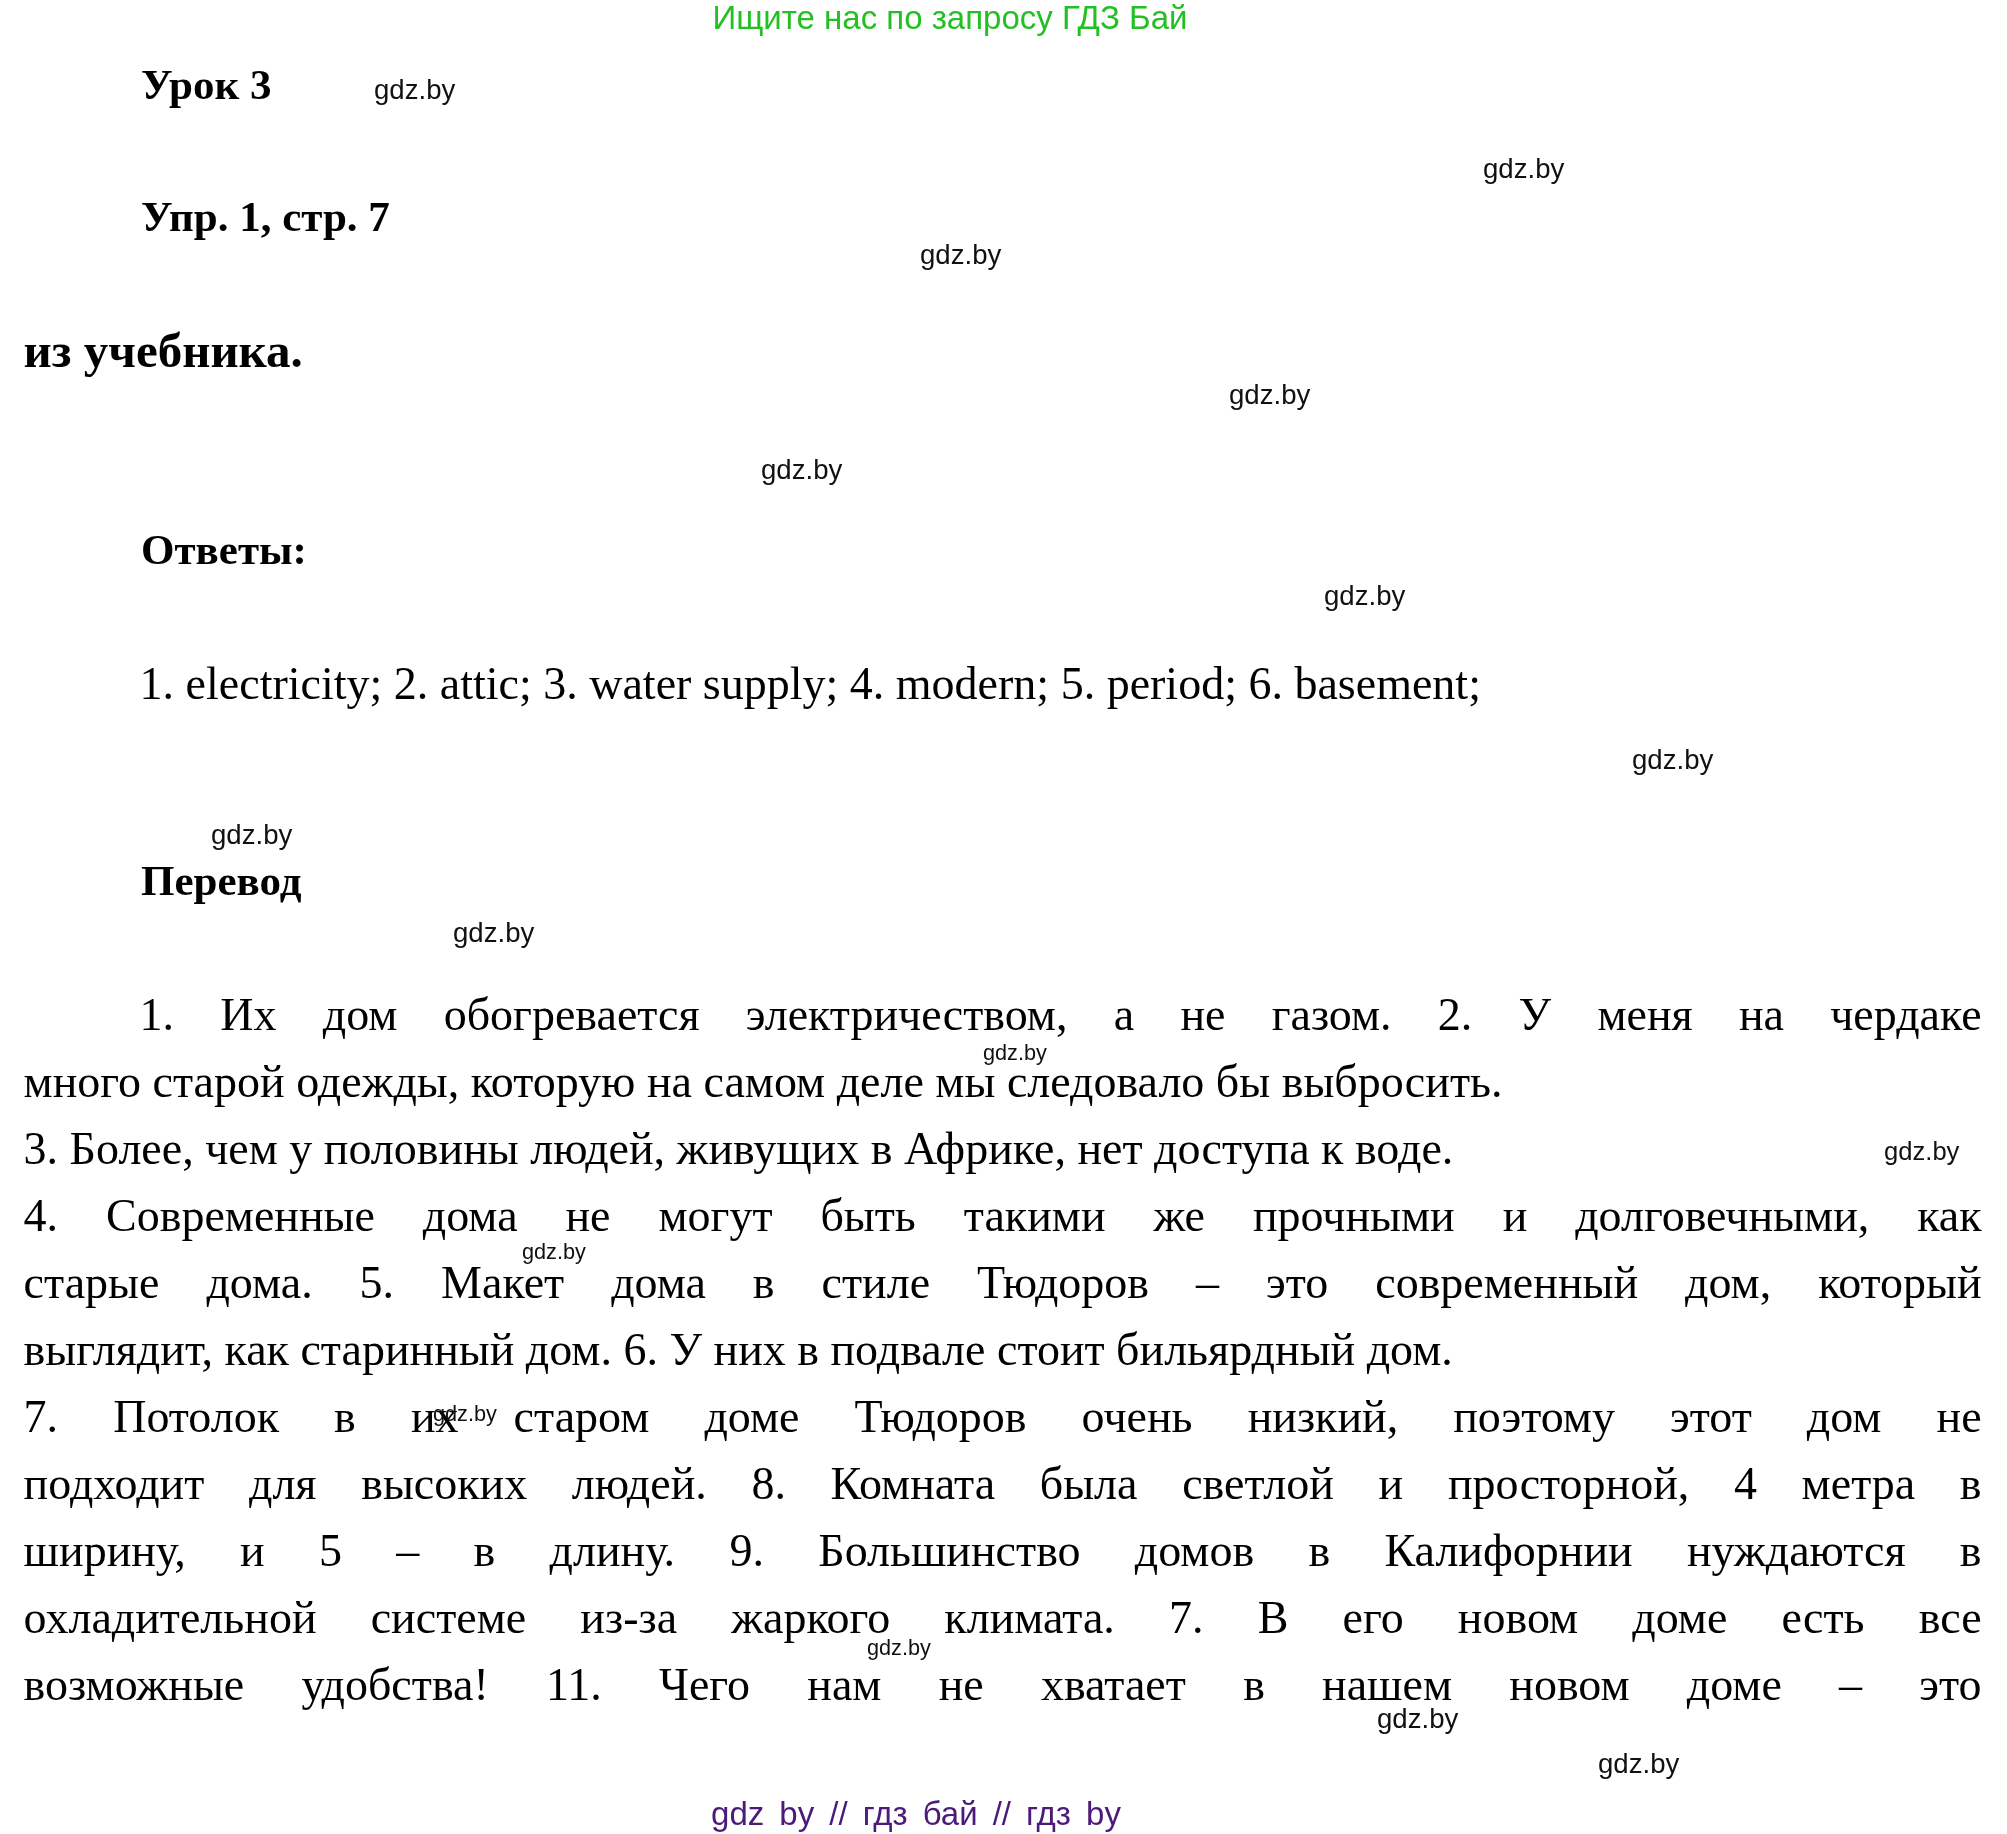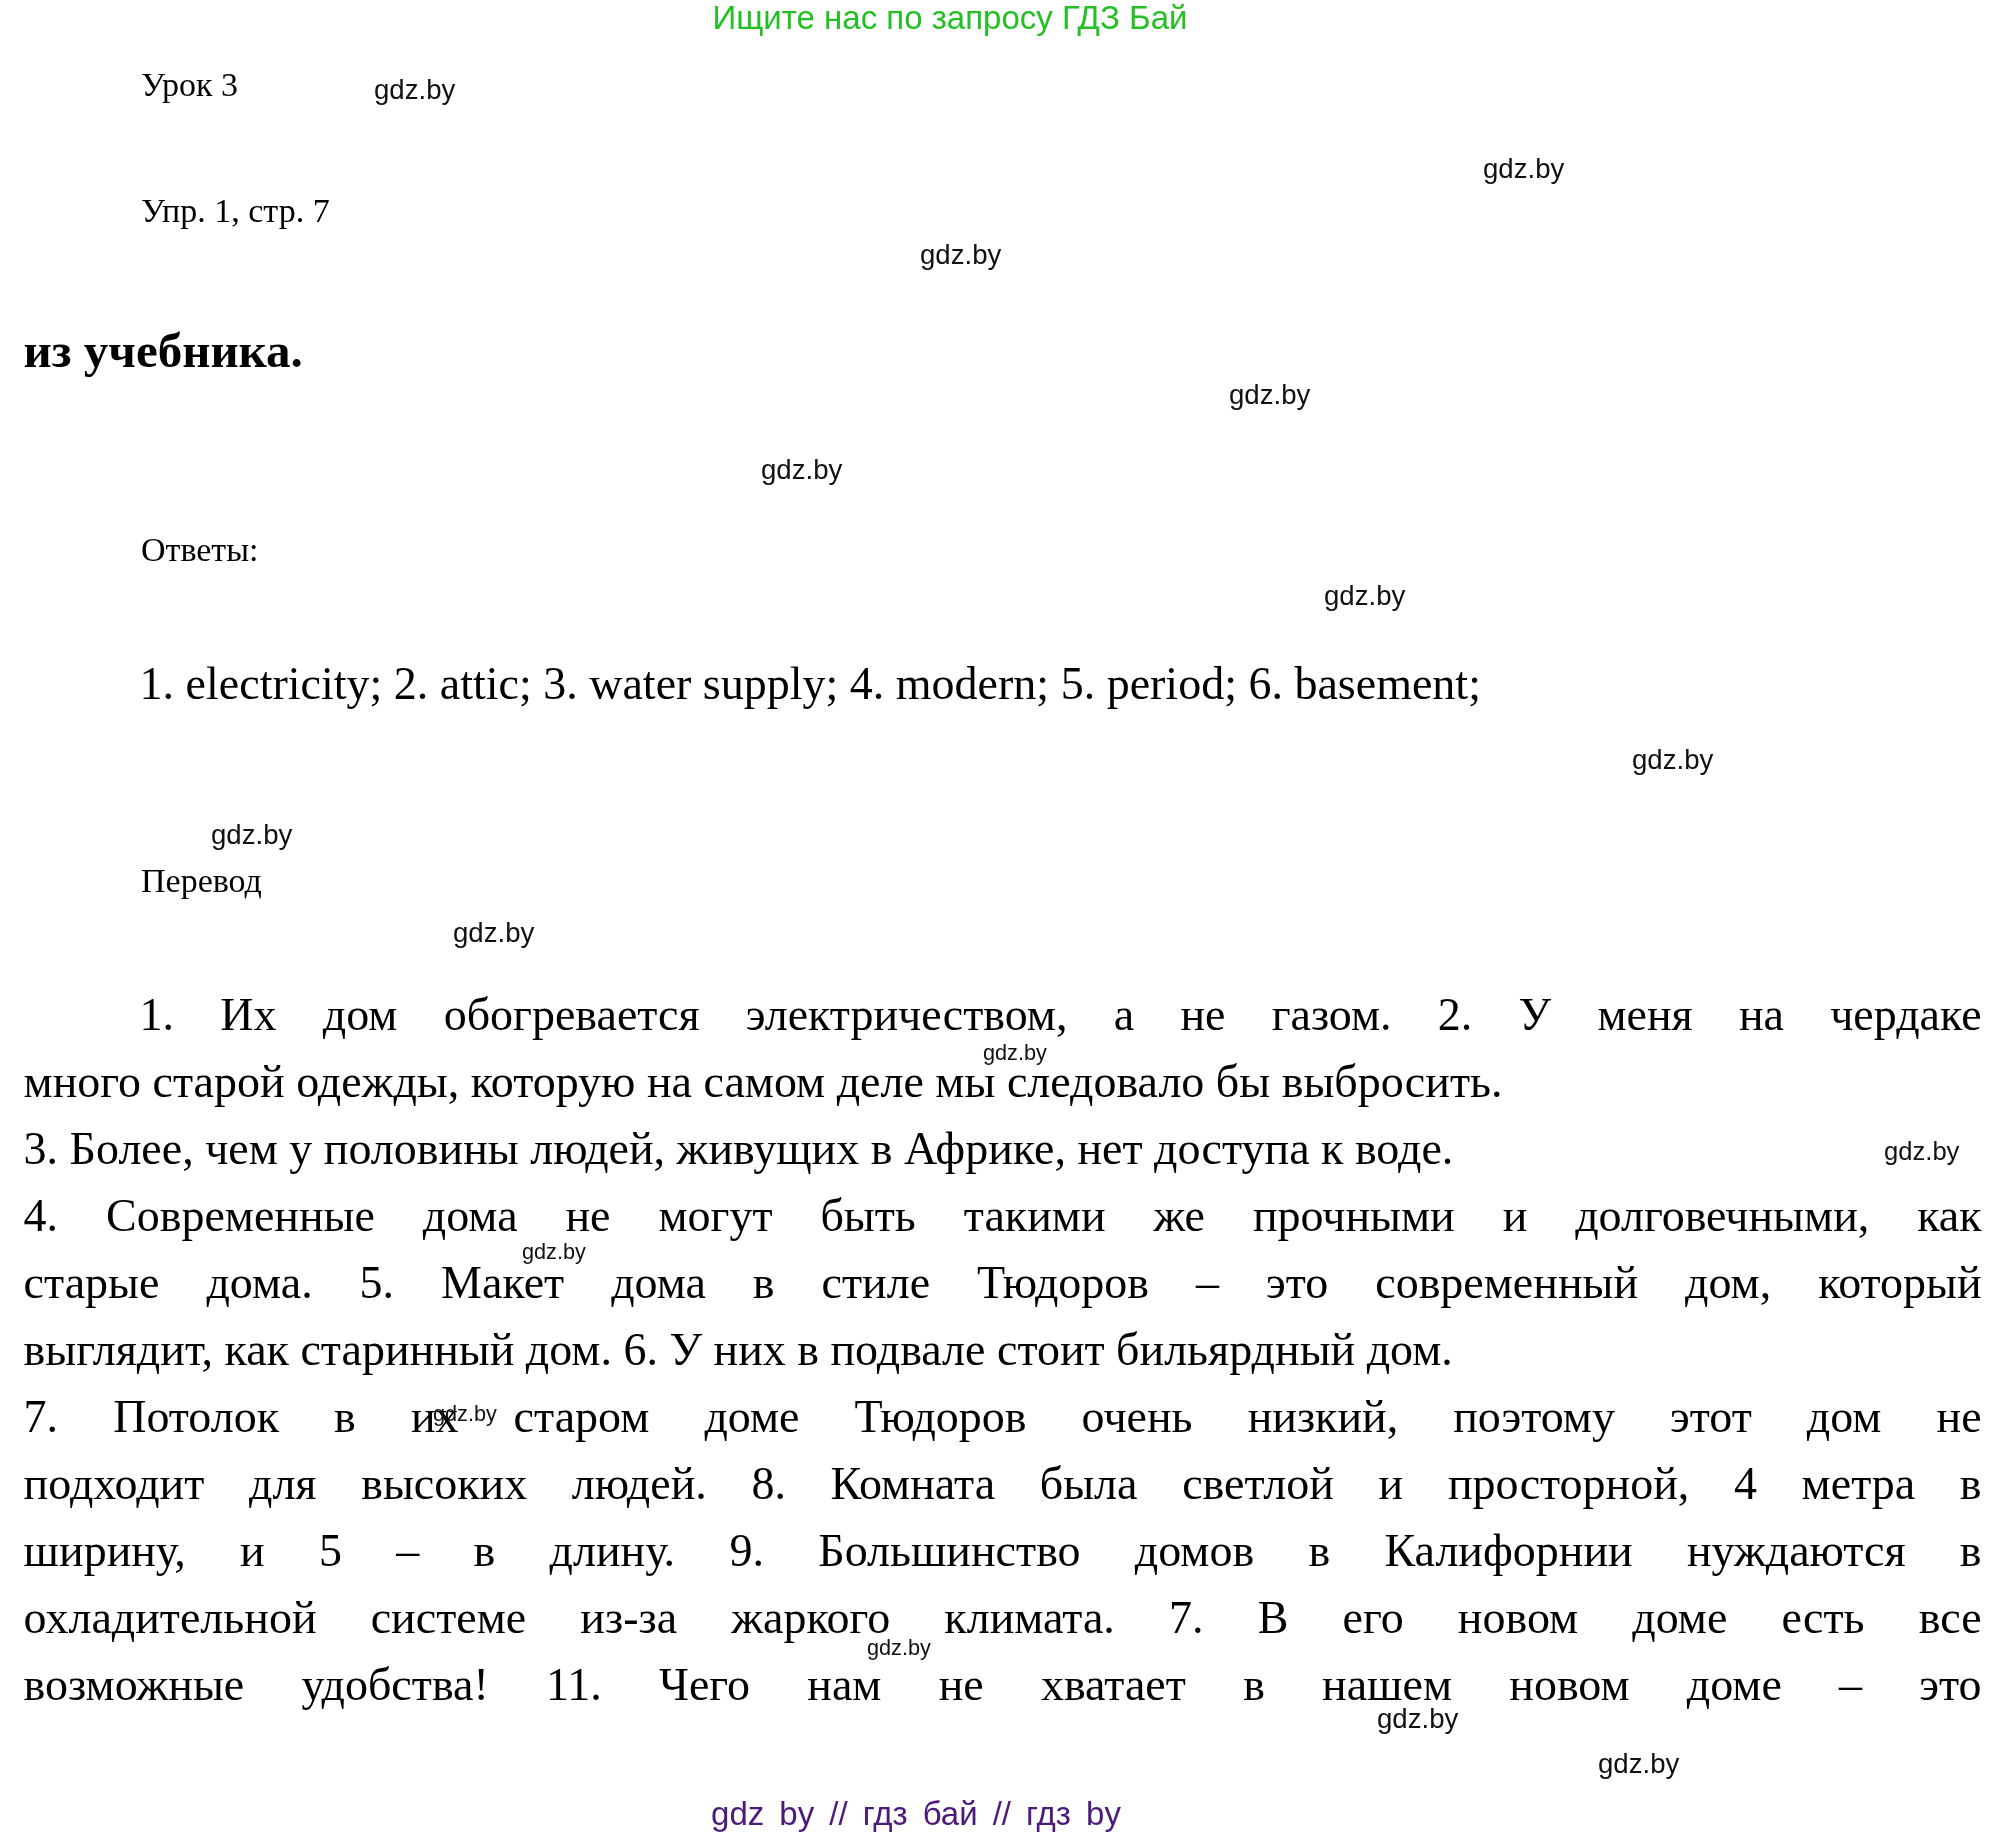--- a/index.html
+++ b/index.html
@@ -1,35 +1,35 @@
 <!DOCTYPE html>
 <html><head>
 <meta charset="utf-8">
 <style>
   html, body { margin: 0; padding: 0; background: #ffffff; }
   body { width: 2008px; height: 1834px; position: relative; overflow: hidden; }
   .serif { font-family: "Liberation Serif", "DejaVu Serif", serif; color: #000; }
   .sans { font-family: "Liberation Sans", "DejaVu Sans", sans-serif; }
   .top-banner { position: absolute; top: 0; left: 0; width: 1900px; text-align: center; font-size: 33px; color: #22c022; line-height: 35px; }
-  .h { position: absolute; font-weight: normal; font-size: 34px; line-height: 59px; text-align: right; }
+  .h { position: absolute; font-weight: bold; font-size: 43px; line-height: 59px; text-align: right; }
   .block { position: absolute; left: 23.6px; width: 1958px; font-size: 46px; line-height: 67px; text-align: justify; }
   .block .ln { display: block; text-align: justify; text-align-last: justify; white-space: nowrap; }
   .block .ln.last { text-align-last: left; }
   .indent { padding-left: 116px; }
   .instr { font-weight: bold; font-size: 49px; line-height: 67px; }
   .wm { position: absolute; font-size: 27.6px; color: #111; line-height: 29.6px; }
   .footer { position: absolute; top: 1795px; left: 0; width: 1832px; text-align: center; font-size: 33px; color: #4b1a7a; line-height: 37px; word-spacing: 5.9px; }
 </style>
 </head>
 <body>
 
 <div class="top-banner sans">Ищите нас по запросу ГДЗ Бай</div>
 
 <div class="h serif" style="left:141px; top:55px;">Урок 3</div>
-<div class="h serif" style="left:141px; top:181px;">Упр. 1, стр. 7</div>
+<div class="h serif" style="left:141px; top:187px;">Упр. 1, стр. 7</div>
 
 <div class="block serif instr" style="top:317px;">
   <span class="ln last">из учебника.</span>
 </div>
 
 <div class="h serif" style="left:141px; top:520px;">Ответы:</div>
 
 <div class="block serif" style="top:650px;font-family:Liberation Serif, serif;">
   <span class="ln indent" style="text-align-last:left;">1. electricity; 2. attic; 3. water supply; 4. modern; 5. period; 6. basement;</span>
 </div>

